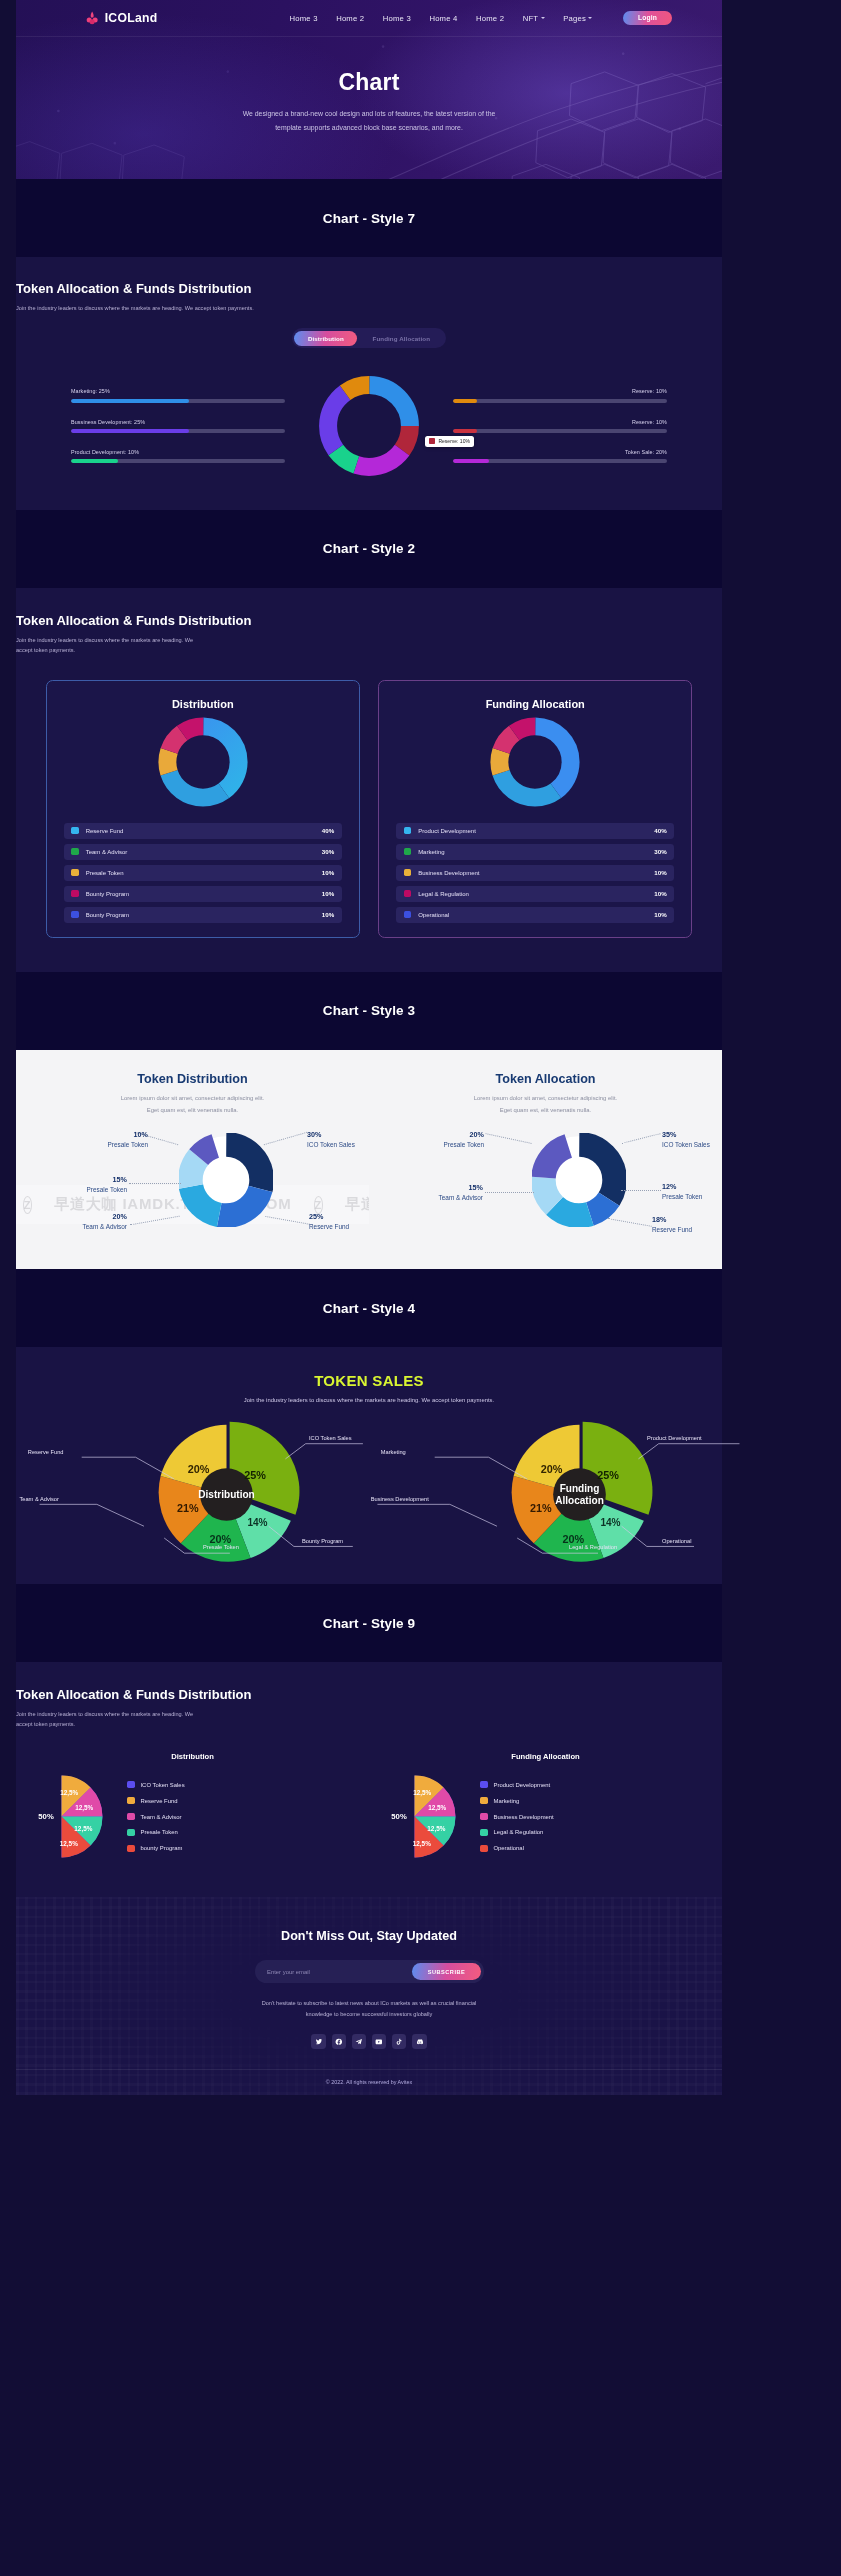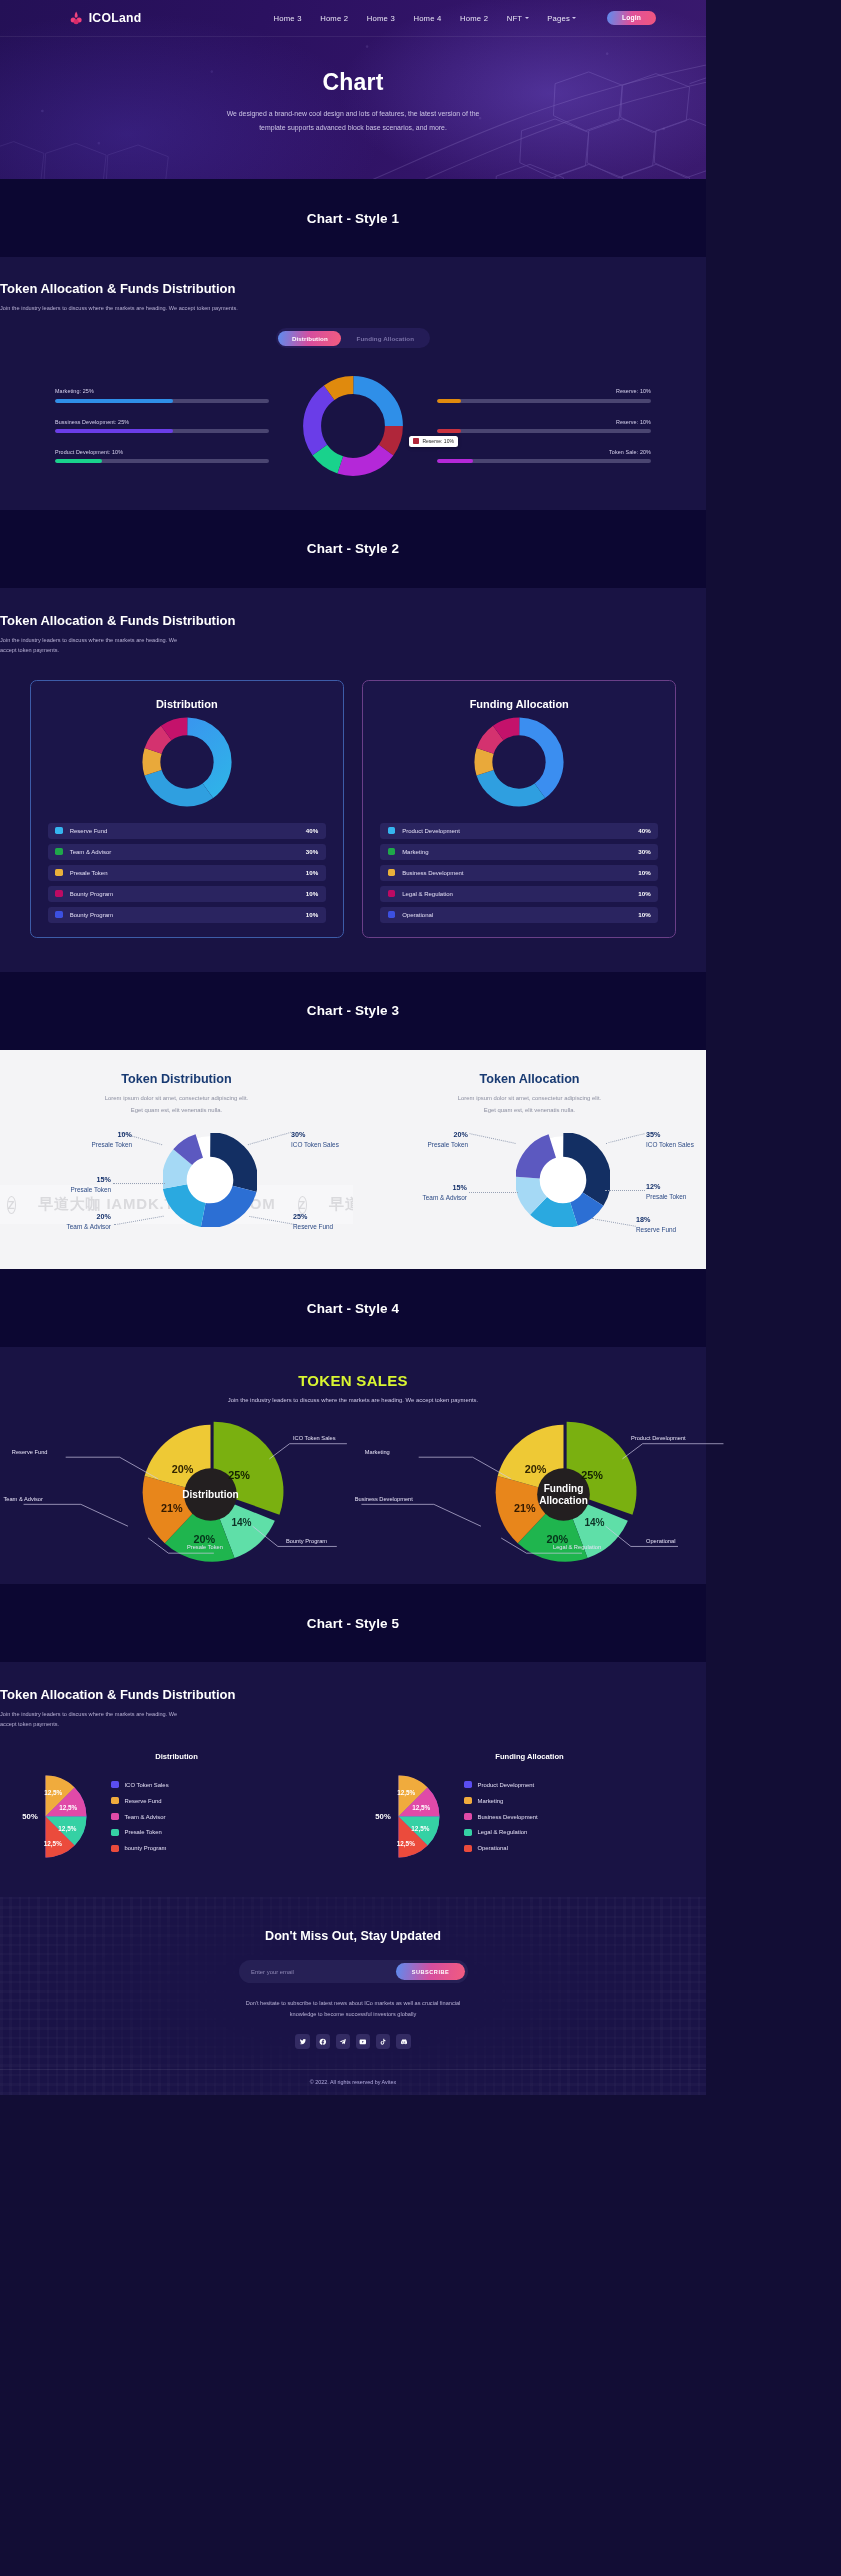--- a/index.html
+++ b/index.html
@@ -4,21 +4,21 @@
 <style>
   * { margin:0; padding:0; box-sizing:border-box; }
   html,body { width:841px; }
   body {
     font-family:"Liberation Sans", sans-serif;
     background:#120d35;
     color:#fff;
     width:841px;
     overflow-x:hidden;
   }
-  .page { width:706px; position:relative; }
+  .page { width:706px; position:relative;margin-left:16px; }
 
   
   .hero {
     height:179px;
     position:relative;
     background:
       radial-gradient(ellipse 303px 143px at 78% 52%, rgba(120,90,220,.40), transparent 70%),
       radial-gradient(ellipse 353px 168px at 18% 75%, rgba(85,60,190,.32), transparent 72%),
       linear-gradient(110deg,#241056 0%,#2b1160 35%,#321468 62%,#3a1a6f 100%);
     overflow:hidden;
@@ -281,21 +281,21 @@
     <div class="hero-body">
       <h1 class="hero-title">Chart</h1>
       <p class="hero-sub">
         <span>We designed a brand-new cool design and lots of features, the latest version of the</span><br>
         <span>template supports advanced block base scenarios, and more.</span>
       </p>
     </div>
   </section>
 
   <section class="banner">
-    <h2 class="banner-title">Chart - Style 1</h2>
+    <h2 class="banner-title">Chart - Style 7</h2>
   </section>
 
   <section class="s1">
     <div class="sec-head">
       <h3 class="sec-h2">Token Allocation &amp; Funds Distribution</h3>
       <p class="sec-p">Join the industry leaders to discuss where the markets are heading. We accept token payments.</p>
     </div>
     <div class="toggle-wrap">
       <div class="toggle">
         <button class="toggle-btn active">Distribution</button>
@@ -664,21 +664,21 @@
         <div class="s4-lab" style="left:1.7px;top:76px">Business Development</div>
         <div class="s4-lab" style="left:200px;top:124px">Legal &amp; Regulation</div>
         <div class="s4-lab" style="left:293px;top:118px">Operational</div>
         <div class="s4-lab" style="left:278px;top:15px">Product Development</div>
       </div>
 
     </div>
   </section>
 
   <section class="banner">
-    <h2 class="banner-title">Chart - Style 5</h2>
+    <h2 class="banner-title">Chart - Style 9</h2>
   </section>
 
   <section class="s5">
     <div class="sec-head">
       <h3 class="sec-h2">Token Allocation &amp; Funds Distribution</h3>
       <p class="sec-p">
         <span>Join the industry leaders to discuss where the markets are heading. We</span><br>
         <span>accept token payments.</span>
       </p>
     </div>

